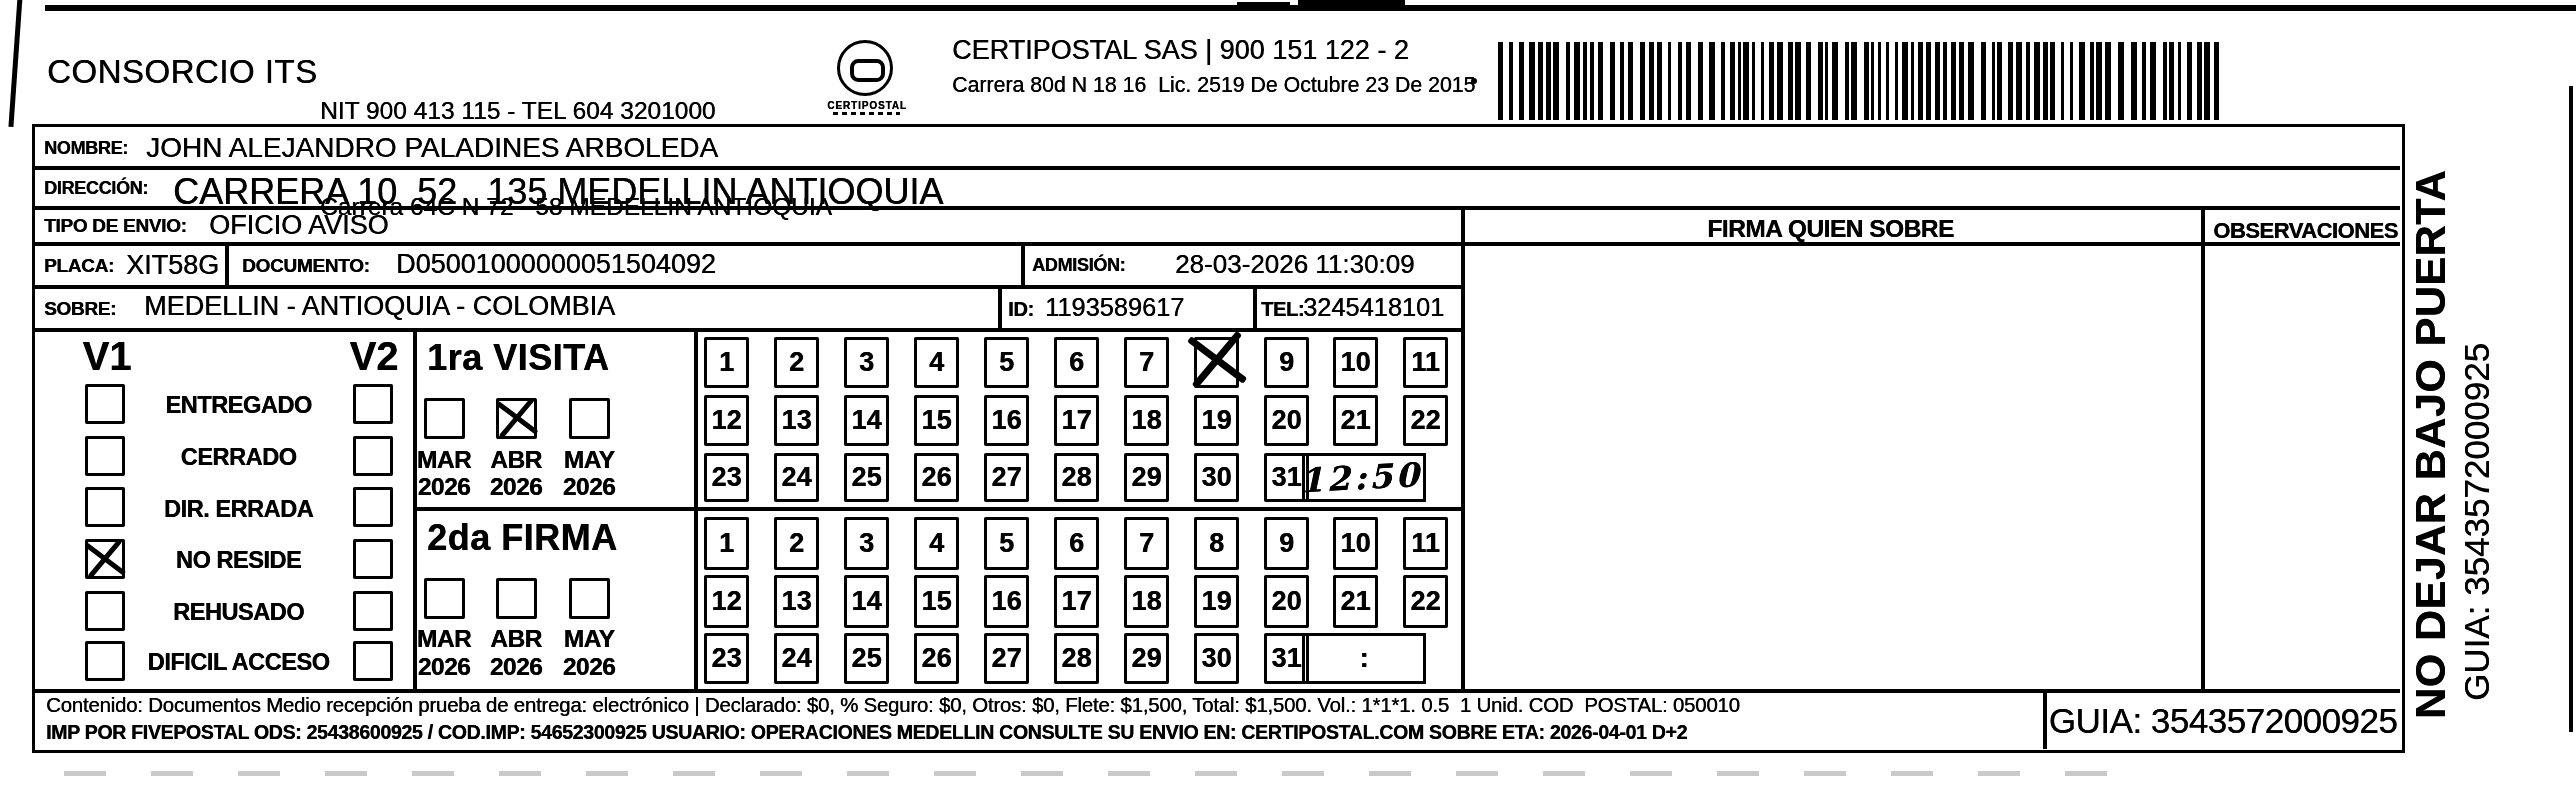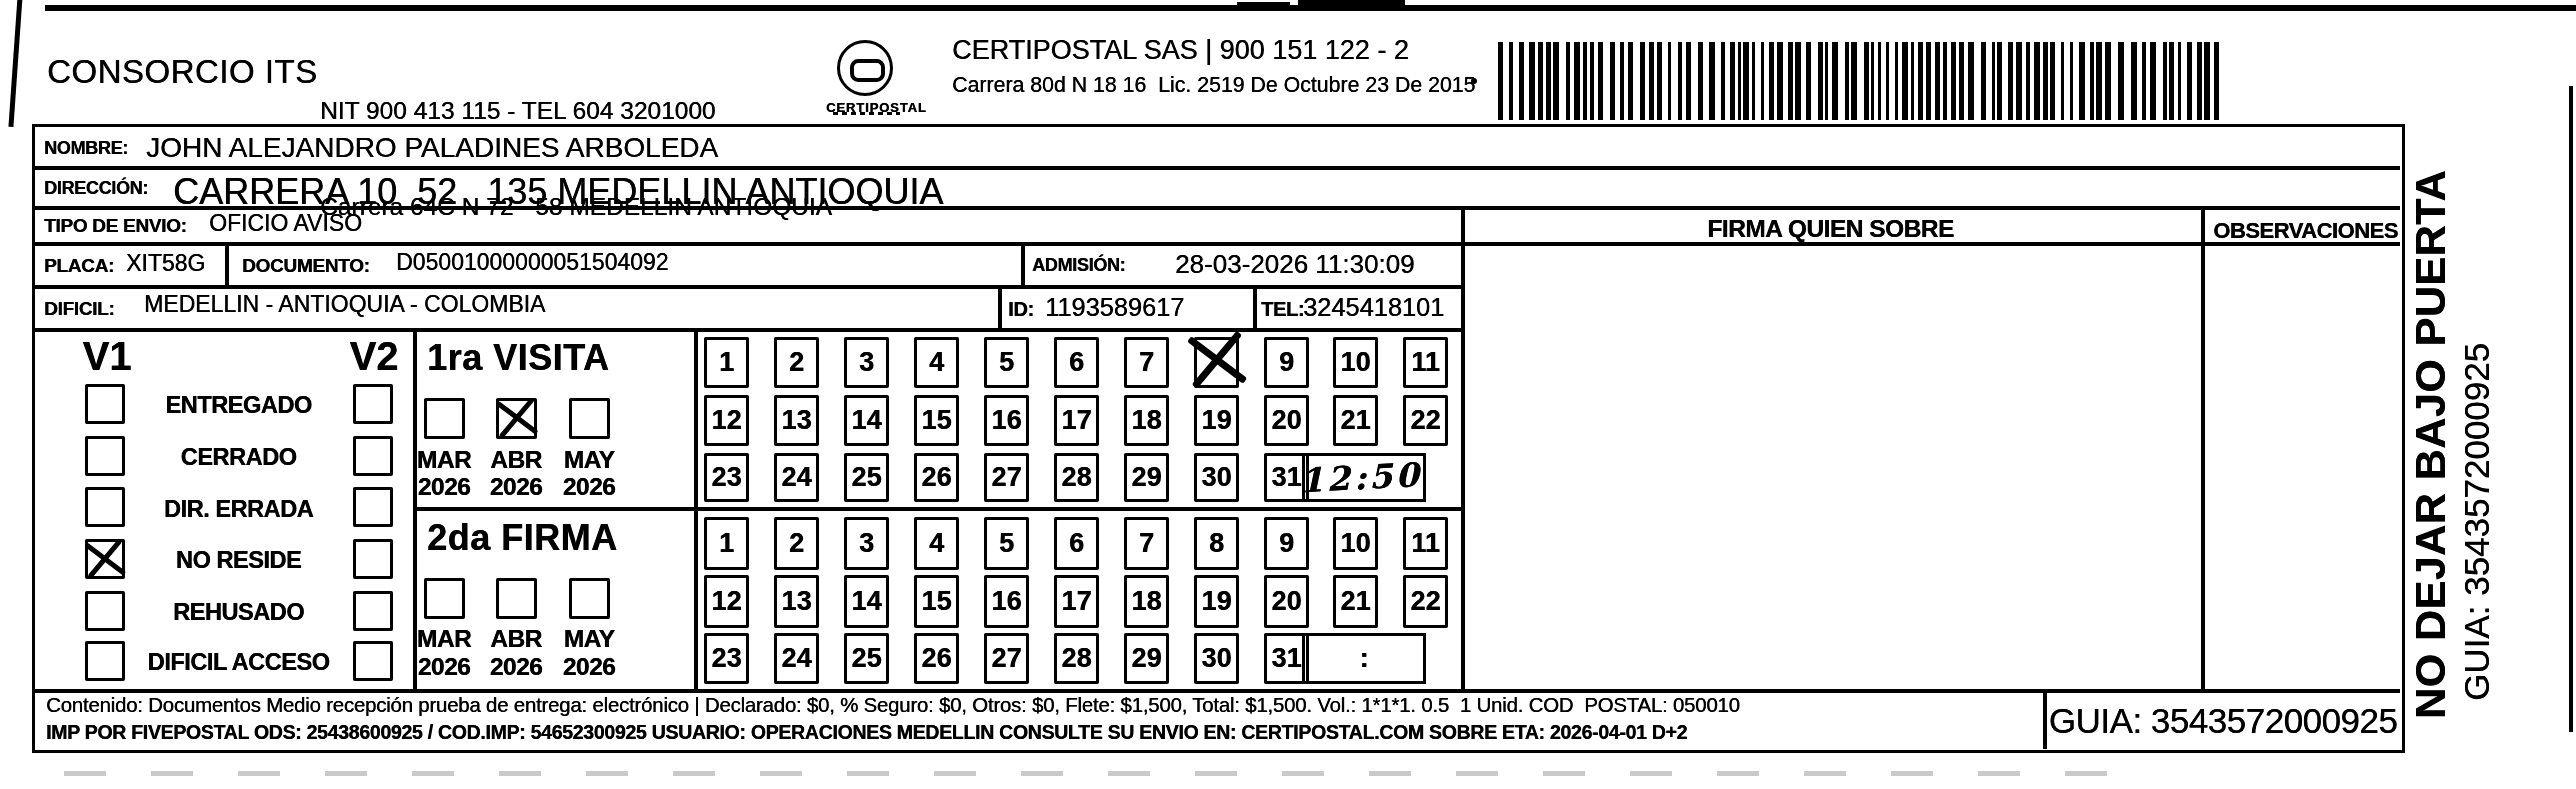--- a/index.html
+++ b/index.html
@@ -2,21 +2,21 @@
 <html style="font-size:14.5px"><head>
 <meta charset="utf-8">
 <style>
   html,body{margin:0;padding:0;background:#e8e8e8;}
   .sheet{position:relative;width:2576px;height:790px;background:#fff;overflow:hidden;
          font-family:"Liberation Sans",sans-serif;color:#000;
          text-shadow:0.4px 0 0 currentColor;}
   .abs{position:absolute;}
   .ln{position:absolute;background:#000;}
   .lbl{position:absolute;font-weight:bold;font-size:19px;letter-spacing:-0.3px;white-space:pre;}
-  .val{position:absolute;font-size:23px;white-space:pre;}
+  .val{position:absolute;font-size:27px;white-space:pre;}
   .cb{position:absolute;border:3.6px solid #000;border-radius:1.8px;background:#fff;box-sizing:border-box;}
   .day{position:absolute;border:3.6px solid #000;border-radius:1.8px;box-sizing:border-box;
        display:flex;align-items:center;justify-content:center;font-weight:bold;font-size:27px;}
   .timebox{position:absolute;border:3.6px solid #000;box-sizing:border-box;
        display:flex;align-items:center;justify-content:center;}
   .vtitle{position:absolute;font-weight:bold;font-size:36px;letter-spacing:0.5px;}
   .mlabel{position:absolute;font-weight:bold;font-size:24.5px;text-align:center;letter-spacing:-0.5px;}
   .st-label{position:absolute;font-weight:bold;font-size:23.6px;text-align:center;letter-spacing:-0.5px;}
   .vhdr{position:absolute;font-weight:bold;font-size:40px;text-align:center;}
   .xmark{position:absolute;left:-7%;top:-9%;width:114%;height:116%;pointer-events:none;}
@@ -31,21 +31,21 @@
   .hdr-big{position:absolute;font-size:33px;letter-spacing:0.5px;}
   .hdr-info{position:absolute;font-size:24.5px;line-height:32px;white-space:pre;}
   .rot{position:absolute;transform:rotate(-90deg);transform-origin:0 0;white-space:nowrap;}
   #barcode{position:absolute;left:1498px;top:42px;width:726px;height:78px;}
   #barcode i{position:absolute;top:0;bottom:0;background:#000;display:block;}
   .logo-circle{position:absolute;left:0;top:0;width:56px;height:56px;border:3.6px solid #000;
         border-radius:50%;box-sizing:border-box;}
   .logo-inner{position:absolute;left:10px;top:16.3px;width:27px;height:14.5px;border:4.5px solid #000;
         border-radius:8.2px;}
   .logo-cap{position:absolute;top:60px;left:-11px;width:82px;text-align:center;
-        font-size:13px;font-weight:bold;letter-spacing:0.9px;}
+        font-size:10px;font-weight:bold;letter-spacing:0.9px;}
   .logo-dash{position:absolute;top:72px;left:-3.6px;width:67px;height:2.7px;
         background:repeating-linear-gradient(90deg,#000 0 5.4px,transparent 5.4px 9px);}
   .tbl{position:absolute;left:32px;top:124px;width:2373px;height:629px;
         border:3.6px solid #000;box-sizing:border-box;}
 </style>
 </head>
 <body>
 
 <div class="sheet">
 
@@ -169,21 +169,21 @@
     <div class="lbl" style="left:9px;top:88px;">TIPO DE ENVIO:</div>
     <div class="val" style="left:174px;top:83px;">OFICIO AVISO</div>
 
     <div class="lbl" style="left:9px;top:128px;">PLACA:</div>
     <div class="val" style="left:91px;top:123px;">XIT58G</div>
     <div class="lbl" style="left:207px;top:128px;">DOCUMENTO:</div>
     <div class="val" style="left:361px;top:122px;">D05001000000051504092</div>
     <div class="lbl" style="left:997px;top:128px;font-size:18px;">ADMISIÓN:</div>
     <div class="val" style="left:1140px;top:122px;font-size:26px;">28-03-2026 11:30:09</div>
 
-    <div class="lbl" style="left:9px;top:171px;">DIFICIL:</div>
+    <div class="lbl" style="left:9px;top:171px;">SOBRE:</div>
     <div class="val" style="left:109px;top:164px;">MEDELLIN - ANTIOQUIA - COLOMBIA</div>
     <div class="lbl" style="left:973px;top:171px;font-size:20px;">ID:</div>
     <div class="val" style="left:1010px;top:166px;font-size:25.4px;">1193589617</div>
     <div class="lbl" style="left:1226px;top:171px;font-size:20px;">TEL:</div>
     <div class="val" style="left:1268px;top:166px;font-size:25.4px;">3245418101</div>
 
     <div class="vhdr" style="left:40px;top:207px;width:64px;">V1</div>
     <div class="vhdr" style="left:307px;top:207px;width:64px;">V2</div>
 
     <div class="st-label" style="left:1426px;top:88px;width:739px;font-size:24.5px;">FIRMA QUIEN SOBRE</div>

